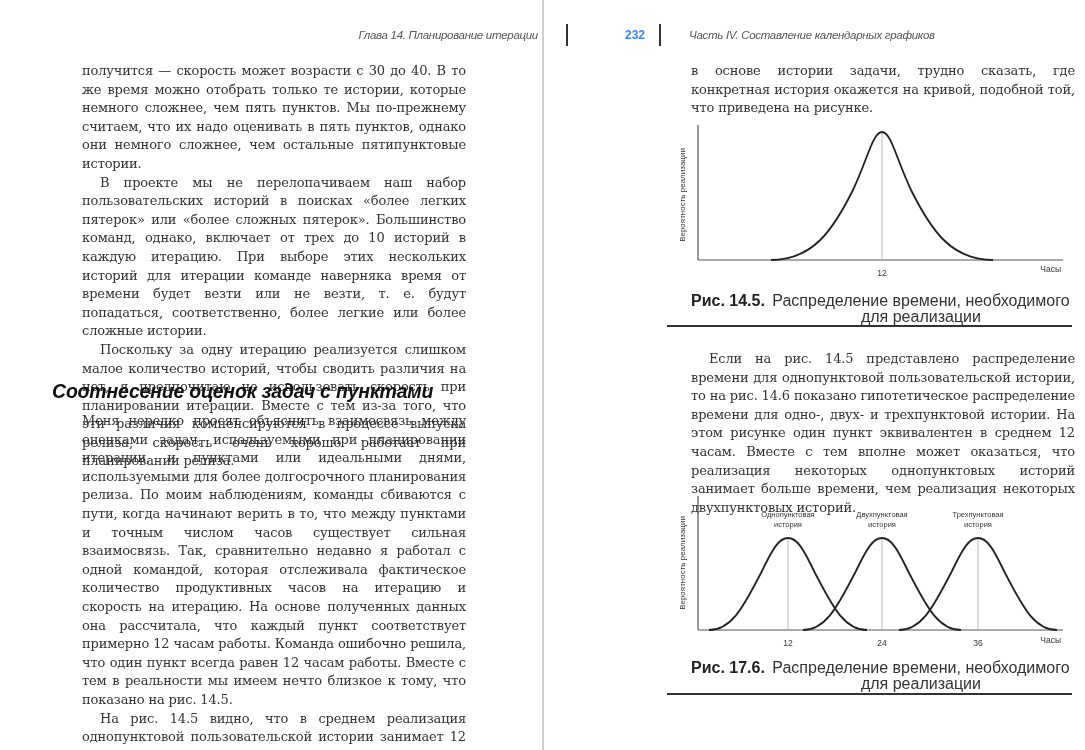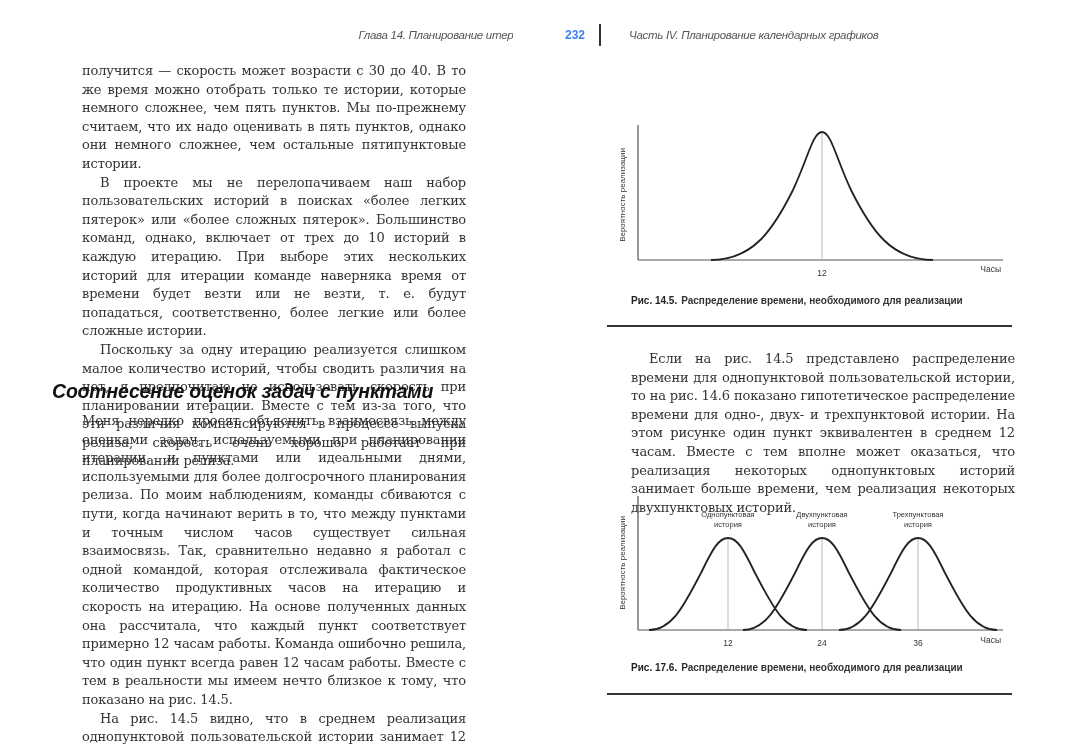--- a/index.html
+++ b/index.html
@@ -4,21 +4,21 @@
 <style>
   html, body { margin: 0; padding: 0; }
   body {
     width: 1085px; height: 750px; overflow: hidden; background: #ffffff;
     position: relative;
     font-family: "DejaVu Serif", "Liberation Serif", serif;
     color: #2b2b2b;
   }
   .page { position: absolute; top: 0; height: 750px; background: #fff; }
   .page.left { left: 14px; width: 648px; }
-  .page.right { left: 513px; width: 428px; }
+  .page.right { left: 573px; width: 428px; }
   .gutter { position: absolute; left: 542px; top: 0; width: 2px; height: 750px; background: #cfcfcf; }
 
   .running-head { position: absolute; top: 24px; height: 22px; display: flex; align-items: center; }
   .rh-title { font-family: "Liberation Sans", sans-serif; font-style: italic; font-size: 11.5px; color: #555; letter-spacing: -0.3px; }
   .rh-num { font-family: "Liberation Sans", sans-serif; font-weight: bold; font-size: 12px; color: #3b82f6; }
   .rh-bar { width: 2px; height: 22px; background: #333; }
   .left .running-head { right: 60px; }
   .left .rh-bar { margin: 0 14px 0 28px; }
   .right .running-head { left: 52px; }
   .right .rh-bar { margin: 0 28px 0 14px; }
@@ -36,25 +36,25 @@
     font-family: "Liberation Sans", sans-serif; font-weight: bold; font-style: italic;
     font-size: 19.5px; color: #111; letter-spacing: -0.2px;
   }
 
   .right .text { left: 118px; width: 384px; }
 
   .figure { position: absolute; left: 100px; width: 400px; }
   .figure svg { display: block; }
   .caption {
     position: absolute; left: 118px; width: 382px;
-    font-family: "Liberation Sans", sans-serif; font-size: 10px; line-height: 16px; color: #333;
+    font-family: "Liberation Sans", sans-serif; font-size: 16px; line-height: 16px; color: #333;
   }
   .caption .cap-label { font-weight: bold; color: #222; margin-right: 4px; }
   .caption .cap-wrap { display: flex; }
-  .caption .cap-lines { text-align: left; flex: 1; font-weight: bold; }
+  .caption .cap-lines { text-align: center; flex: 1; }
   .cap-rule { position: absolute; left: 94px; width: 405px; height: 2px; background: #333; }
 
   .ylabel-txt { font-family: "Liberation Sans", sans-serif; font-size: 8px; fill: #333; }
   .tick-txt { font-family: "Liberation Sans", sans-serif; font-size: 8.5px; fill: #333; }
   .series-txt { font-family: "Liberation Sans", sans-serif; font-size: 7.5px; fill: #333; }
 </style>
 </head>
 <body>
 
 <div class="page left">
@@ -77,23 +77,26 @@
     <p class="indent">На рис. 14.5 видно, что в среднем реализация однопунктовой пользовательской истории занимает 12 часов. Однако видно также, что одни однопунктовые истории требуют меньше времени, а другие больше. До тех пор, пока команда не оценит лежащие</p>
   </div>
 </div>
 
 <div class="gutter"></div>
 
 <div class="page right">
   <div class="running-head">
     <span class="rh-num">232</span>
     <span class="rh-bar"></span>
-    <span class="rh-title">Часть IV. Планирование календарных графиков</span>
+    <span class="rh-title">Часть IV. Составление календарных графиков</span>
   </div>
 
+  <div class="text" style="top:62px;">
+    <p>в основе истории задачи, трудно сказать, где конкретная история окажется на кривой, подобной той, что приведена на рисунке.</p>
+  </div>
 
   <div class="figure" style="top:120px;">
     <svg width="400" height="165" viewBox="0 0 400 165">
       <text class="ylabel-txt" transform="translate(12,75) rotate(-90)" text-anchor="middle">Вероятность реализации</text>
       <line x1="25" y1="5" x2="25" y2="140" stroke="#555" stroke-width="1.2"></line>
       <line x1="25" y1="140" x2="390" y2="140" stroke="#555" stroke-width="1.2"></line>
       <line x1="209" y1="12" x2="209" y2="140" stroke="#bbb" stroke-width="1"></line>
       <path d="M98,140 C140,140 160,110 180,70 C195,38 200,12 209,12 C218,12 223,38 238,70 C258,110 278,140 320,140" fill="none" stroke="#222" stroke-width="1.8"></path>
       <text class="tick-txt" x="209" y="156" text-anchor="middle">12</text>
       <text class="tick-txt" x="388" y="152" text-anchor="end">Часы</text>

